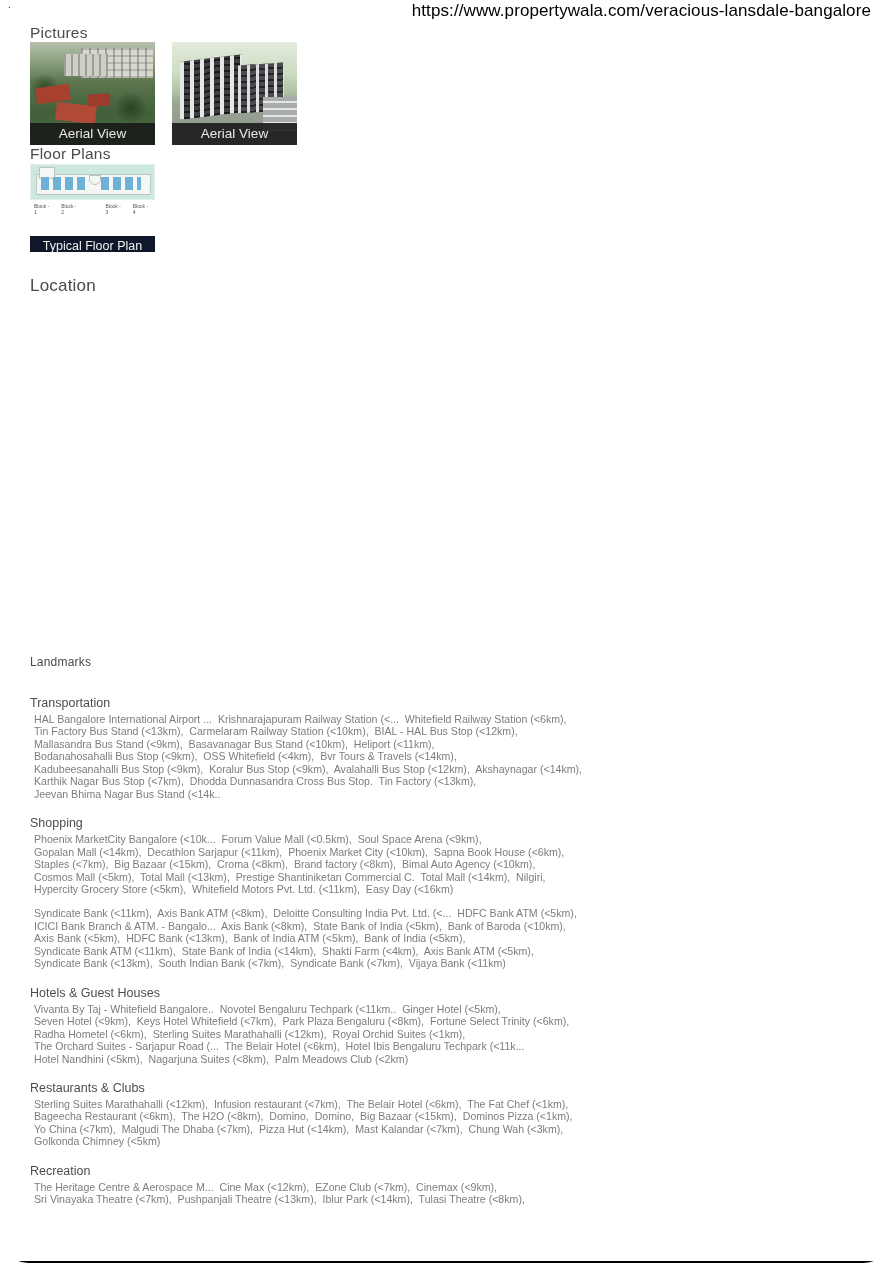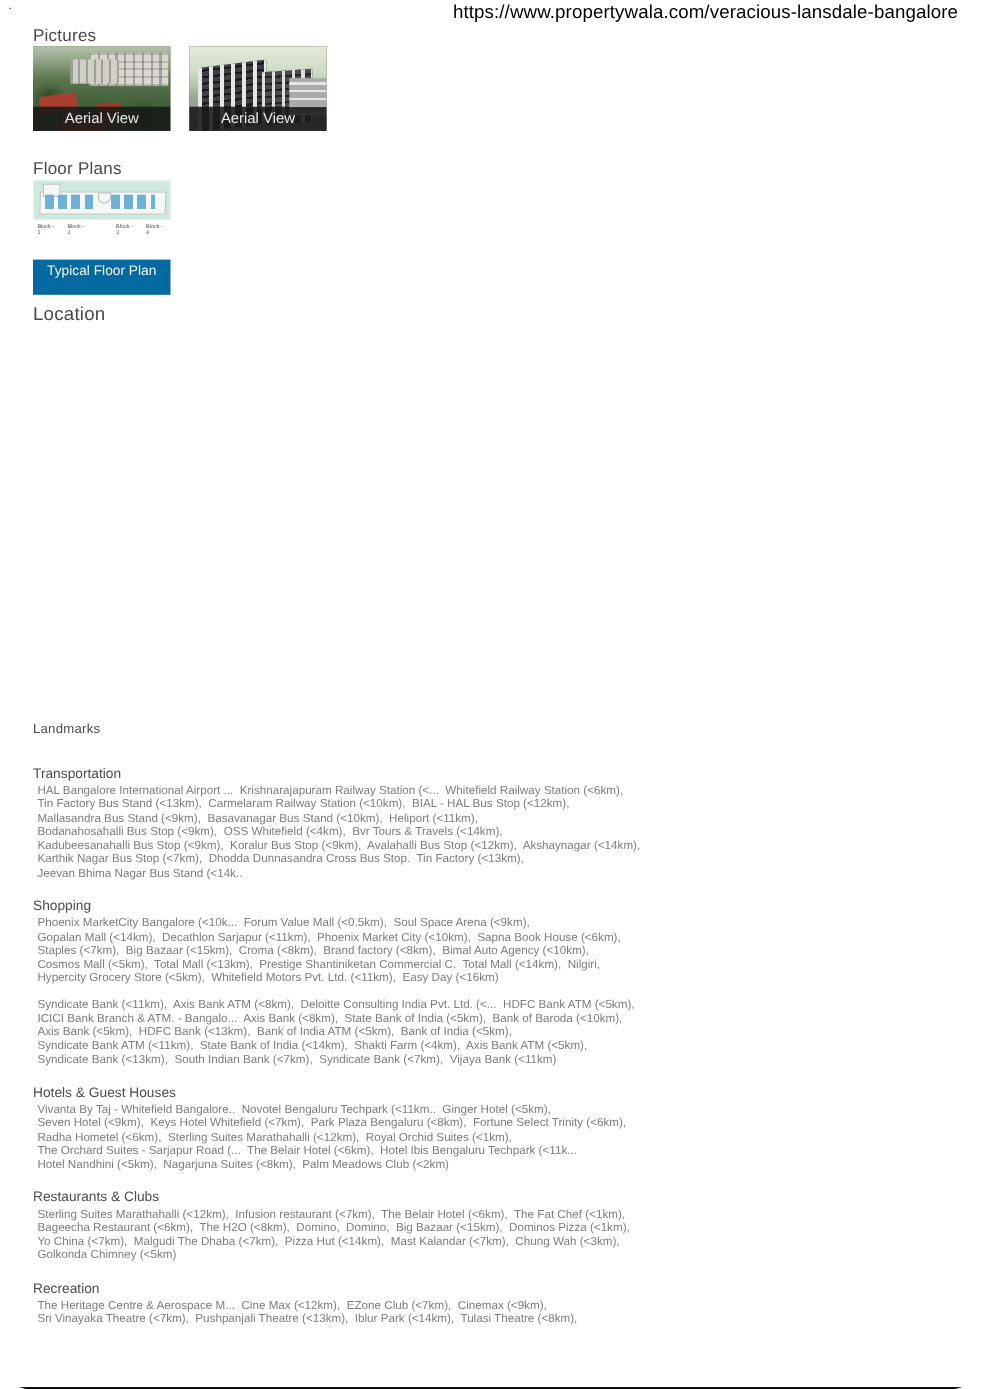--- a/index.html
+++ b/index.html
@@ -18,21 +18,21 @@
   .h-main {
     position:absolute; margin:0; font-weight:400; color:#4a4a4a; letter-spacing:0.2px;
   }
   #pictures-heading   { left:30px; top:24px;  font-size:15.5px; }
   #floorplans-heading { left:30px; top:145px; font-size:15.5px; }
   #location-heading   { left:30px; top:276px; font-size:17px; }
   #landmarks-heading  { left:30px; top:655px; font-size:12px; }
 
   .thumb-row { position:absolute; left:30px; top:42px; display:flex; gap:17px; }
   .thumb {
-    position:relative; width:125px; height:77px; margin:0; overflow:hidden;
+    position:relative; width:125px; height:103px; margin:0; overflow:hidden;
     background:#6d8258; cursor:pointer;
   }
   .thumb .caption {
     position:absolute; left:0; right:0; bottom:0; height:22px;
     background:rgba(24,24,24,0.88); color:#e9e9e9;
     font-size:13.5px; line-height:22px; text-align:center;
   }
   
   .art1 { position:absolute; inset:0;
     background:linear-gradient(180deg,#b6c0ae 0%,#93a687 16%,#5d7750 38%,#42603a 68%,#4b6941 100%);
@@ -72,22 +72,22 @@
     background-image:repeating-linear-gradient(90deg, #6fb0d6 0 8px, transparent 8px 12px); }
   .plan-arc    { position:absolute; left:58px; top:10px; width:10px; height:8px; background:#f5f7f5;
     border:1px solid #b9c4bf; border-radius:0 0 8px 8px; }
   .plan-labels { display:flex; width:123px; padding:3px 2px 0 4px; box-sizing:border-box;
     font-size:5px; color:#555; }
   .plan-labels span:nth-child(2) { margin-left:9px; }
   .plan-labels span:nth-child(3) { margin-left:26px; }
   .plan-labels span:nth-child(4) { margin-left:9px; }
 
   .plan-caption {
-    position:absolute; left:30px; top:236px; width:125px; height:32px;
-    background:#0369a1; color:#f1f1f1; font-size:12.5px; line-height:20px; text-align:center;
+    position:absolute; left:30px; top:236px; width:125px; height:16px;
+    background:#0f172a; color:#f1f1f1; font-size:12.5px; line-height:20px; text-align:center;
   }
 
   .map-area { position:absolute; left:30px; top:302px; width:550px; height:340px; background:#fff; }
 
   .landmark-sections { position:absolute; left:30px; top:680px; width:560px; }
   .lm-section { margin:0 0 12px 0; }
   .lm-section .lm-title { margin:16px 0 3px 0; font-size:12.5px; font-weight:400; color:#4d4d4d; }
   .lm-lines { padding-left:4px; }
   .lm-line  { font-size:10.6px; color:#7d7d7d; line-height:12.45px; white-space:pre; }
 </style>

